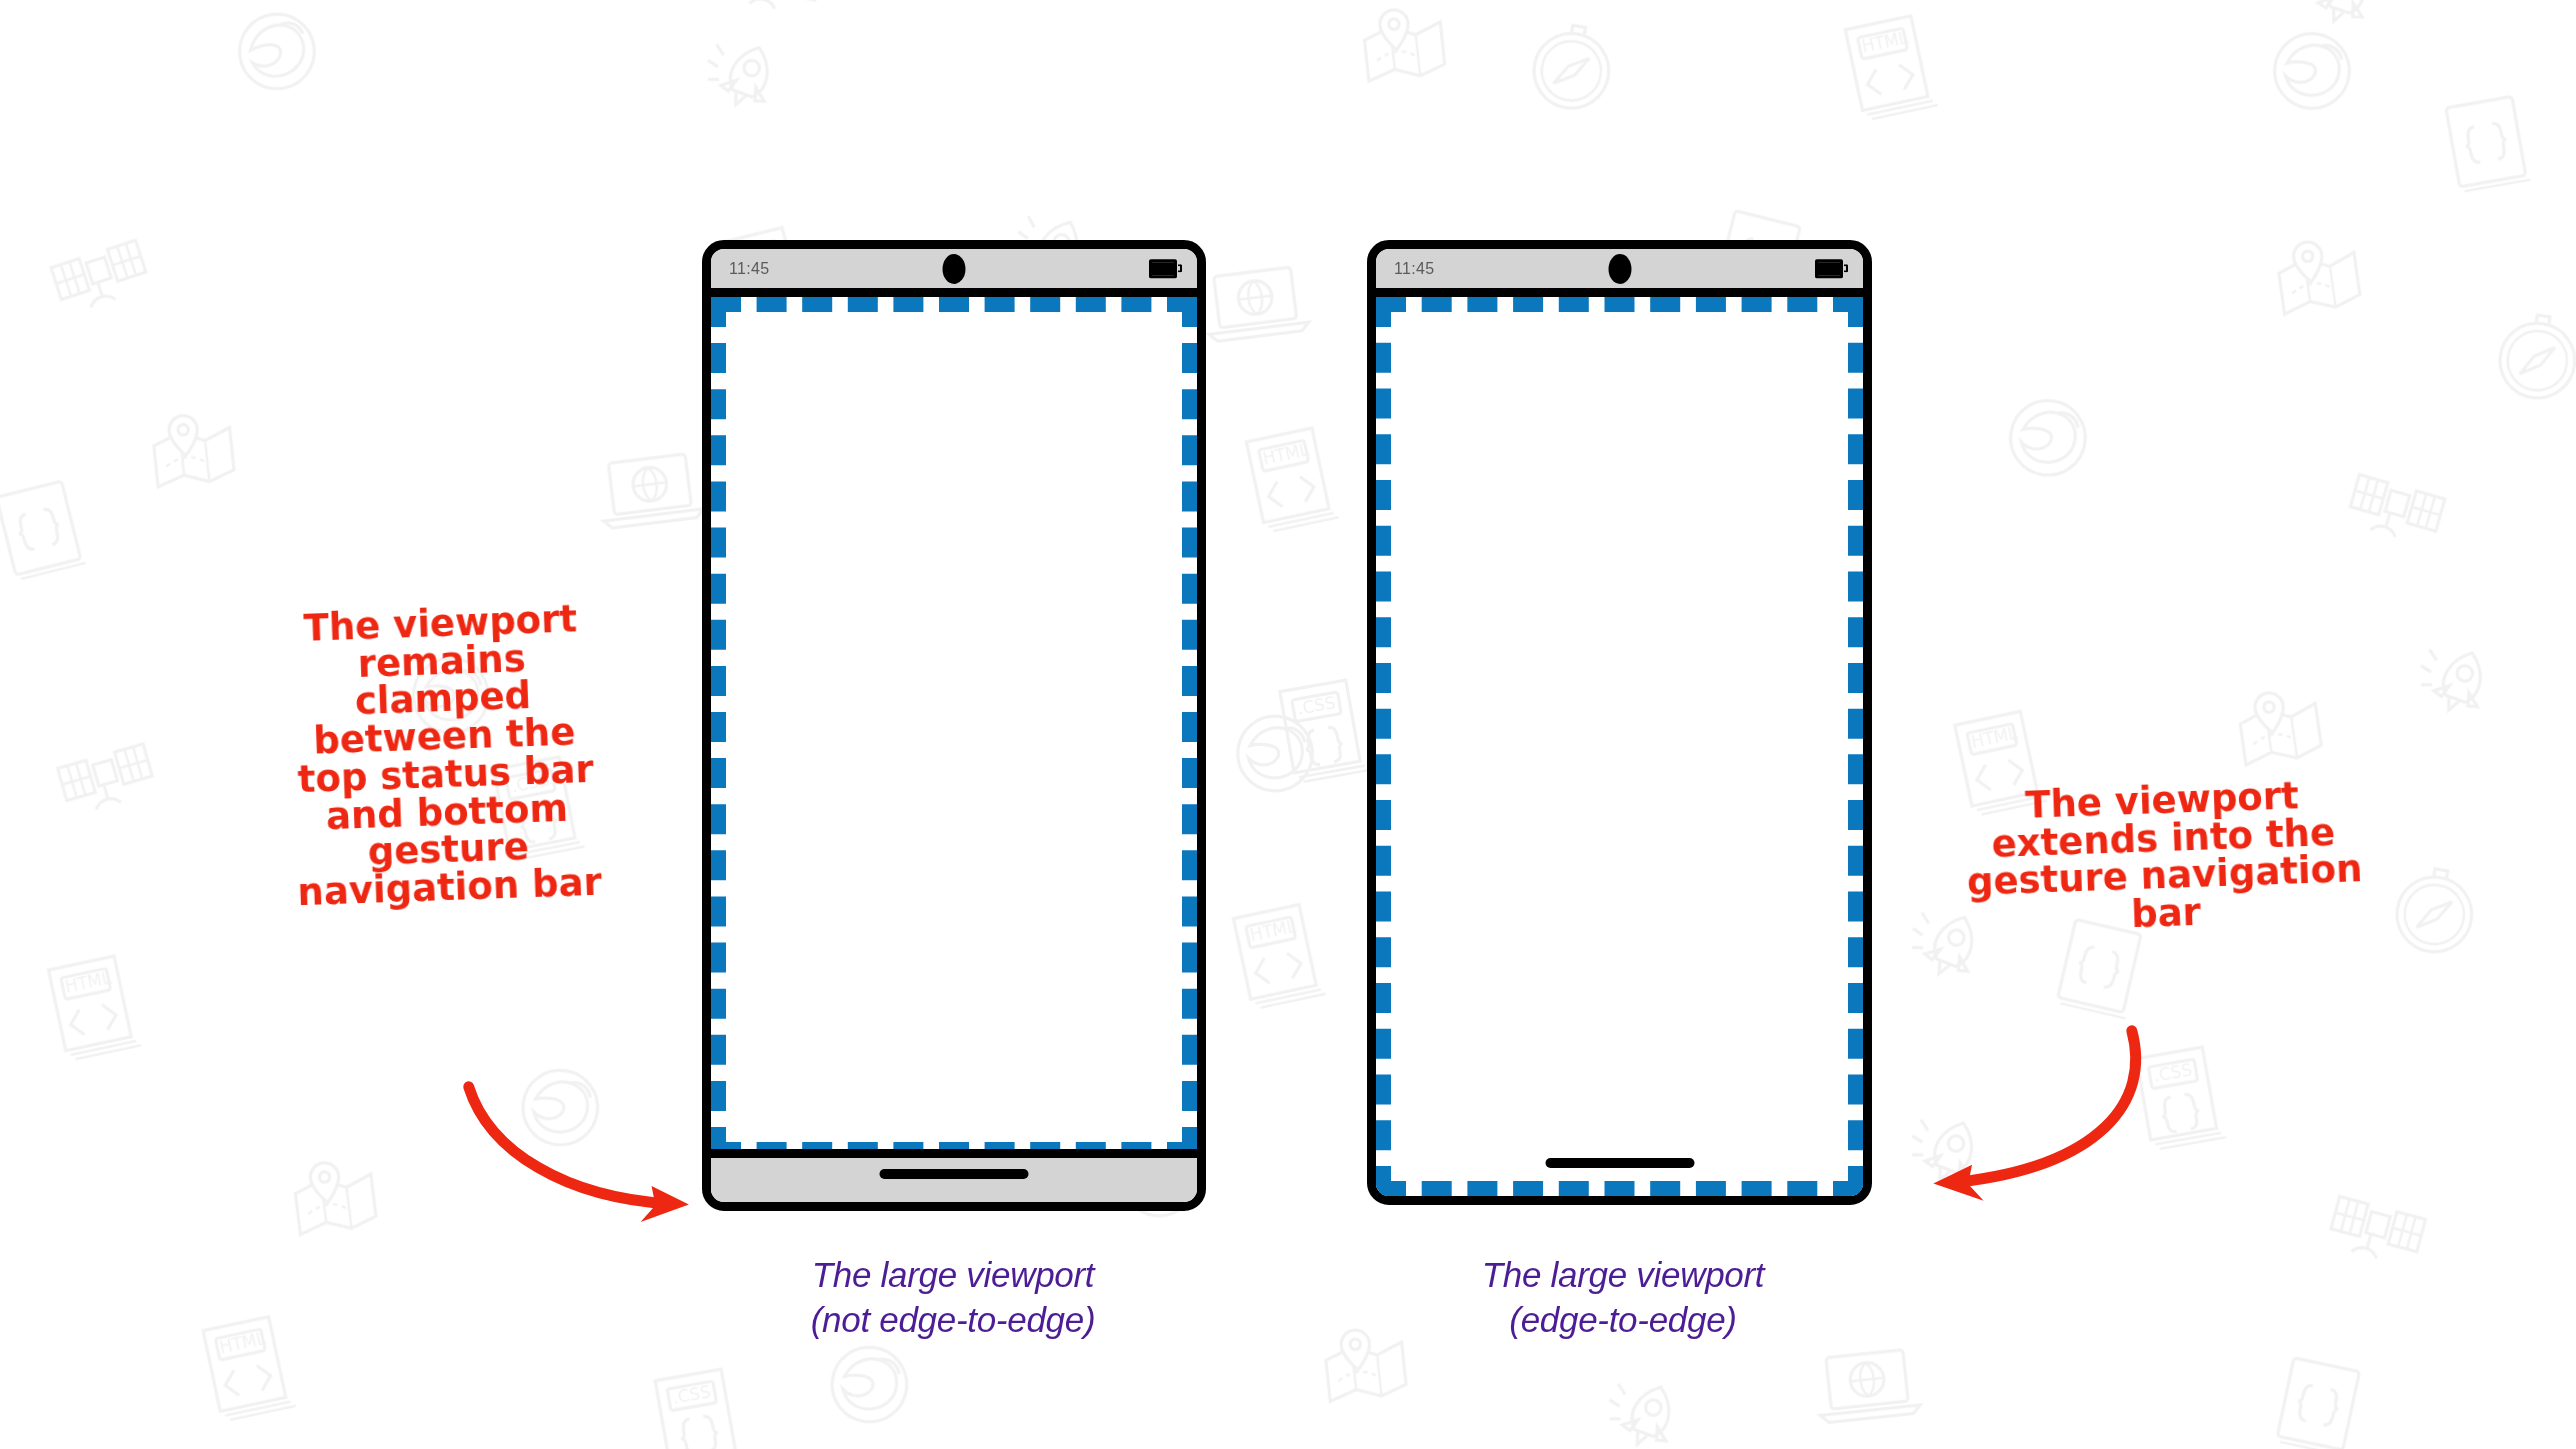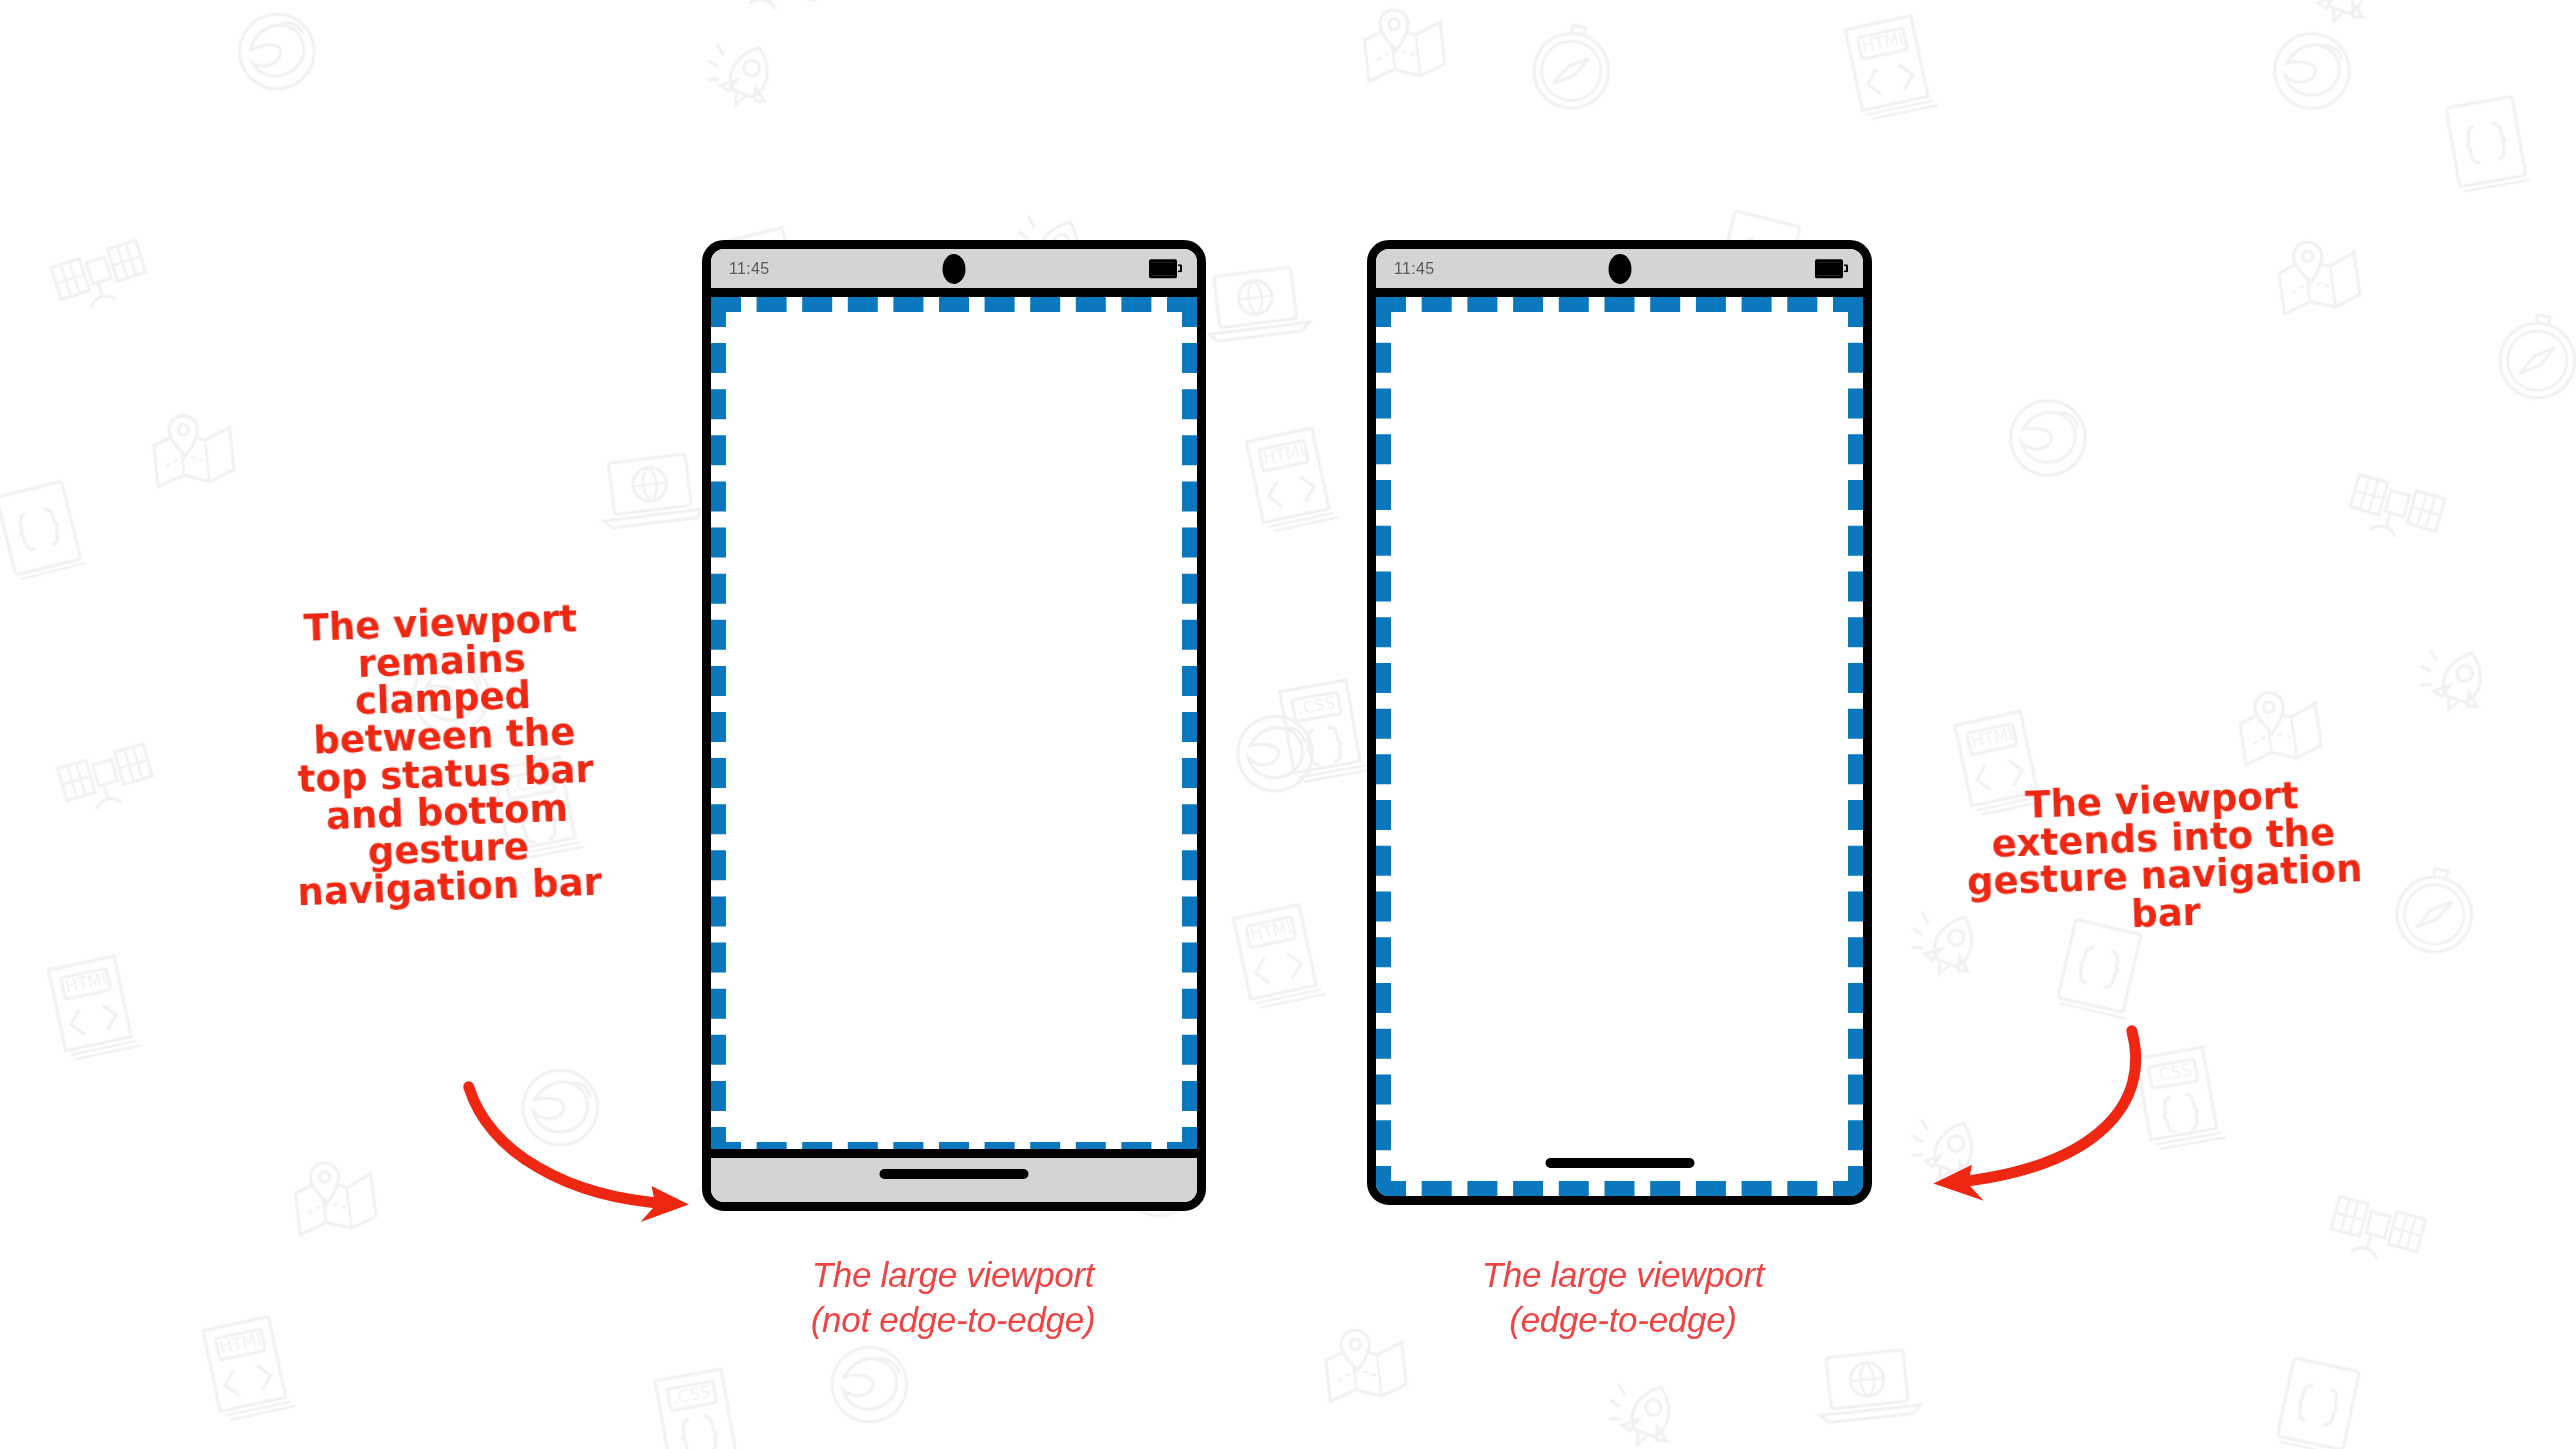--- a/index.html
+++ b/index.html
@@ -117,21 +117,21 @@
   }
 
   
   .caption {
     position:absolute;
     text-align:center;
     font-family:"Liberation Sans", sans-serif;
     font-style:italic;
     font-size:35px;
     line-height:1.28;
-    color:#ef4444;
+    color:#4c1d95;
     white-space:pre-line;
     letter-spacing:-0.3px;
   }
   #caption-not-e2e { left:657px; top:1253px; width:592px; }
   #caption-e2e     { left:1327px; top:1253px; width:592px; }
 
   
   .annot {
     position:absolute;
     color:#ee2712;

